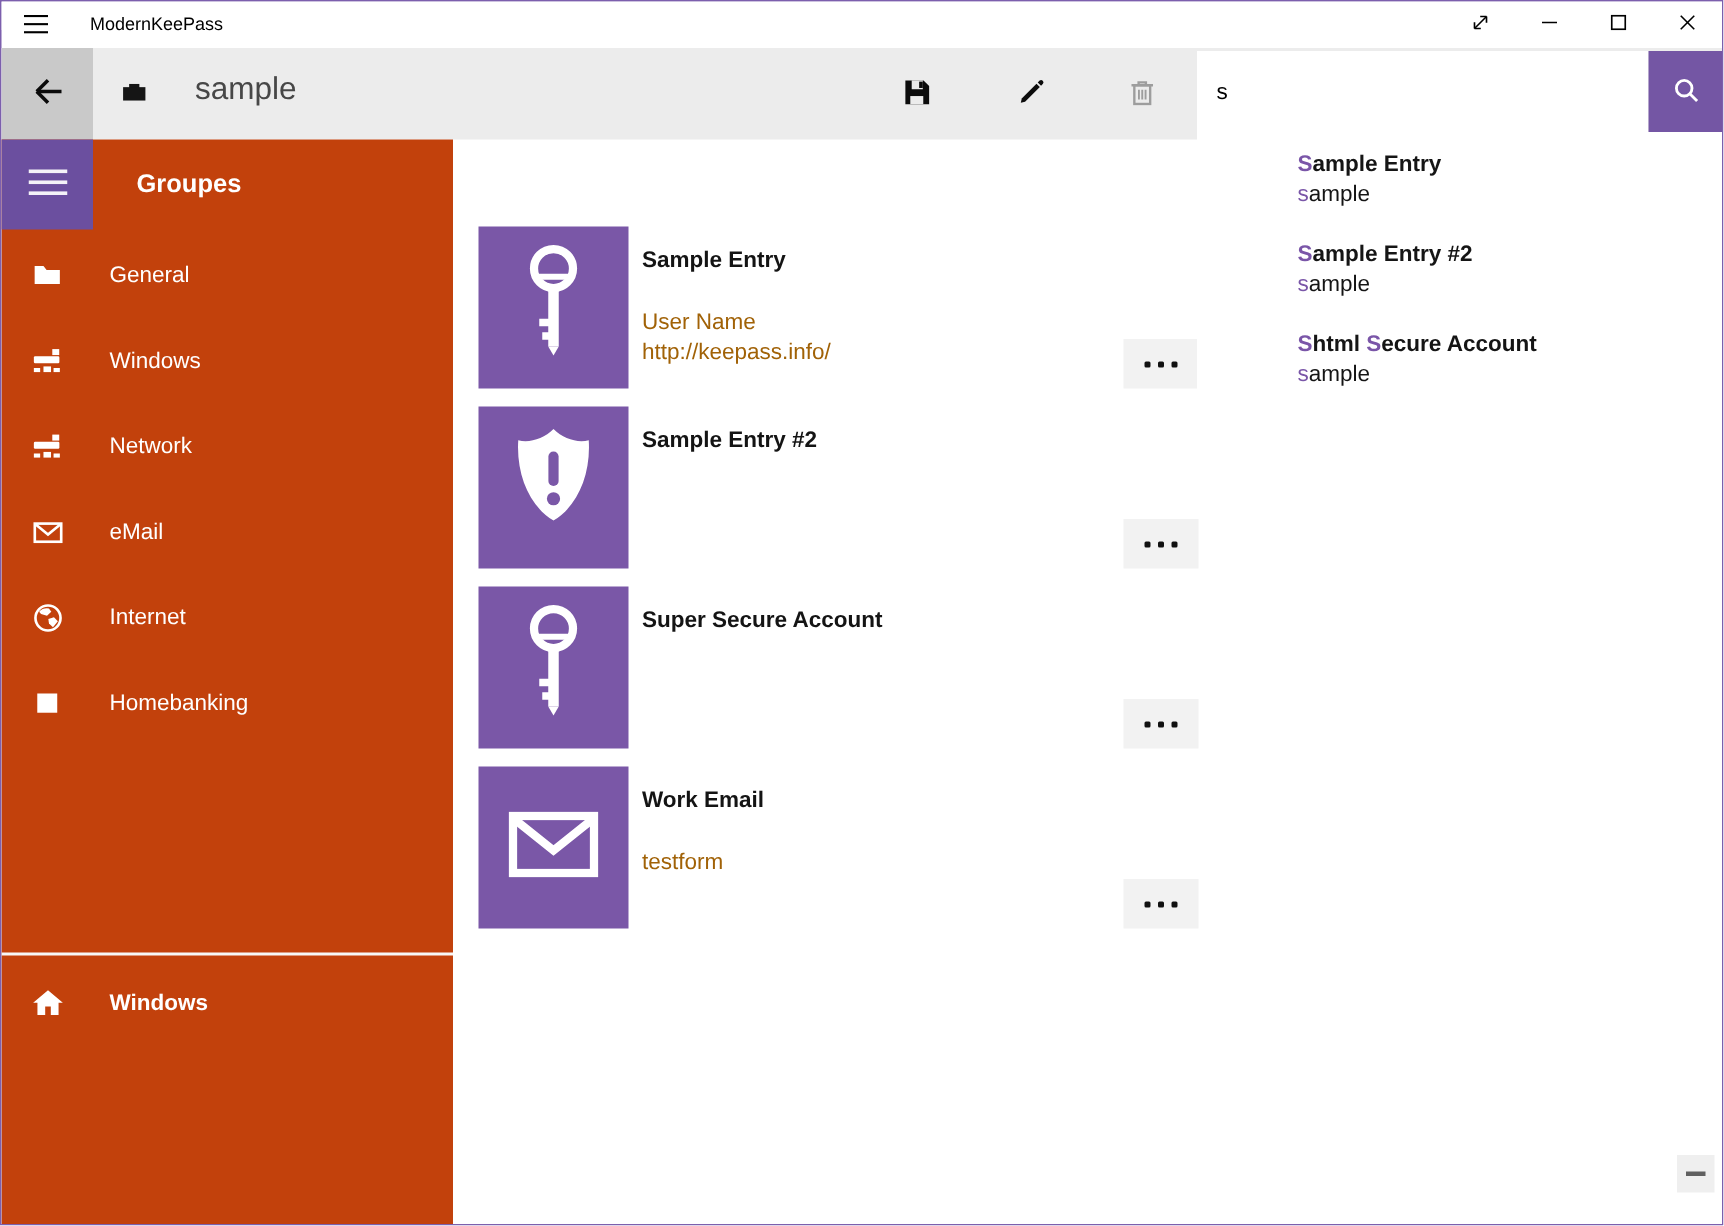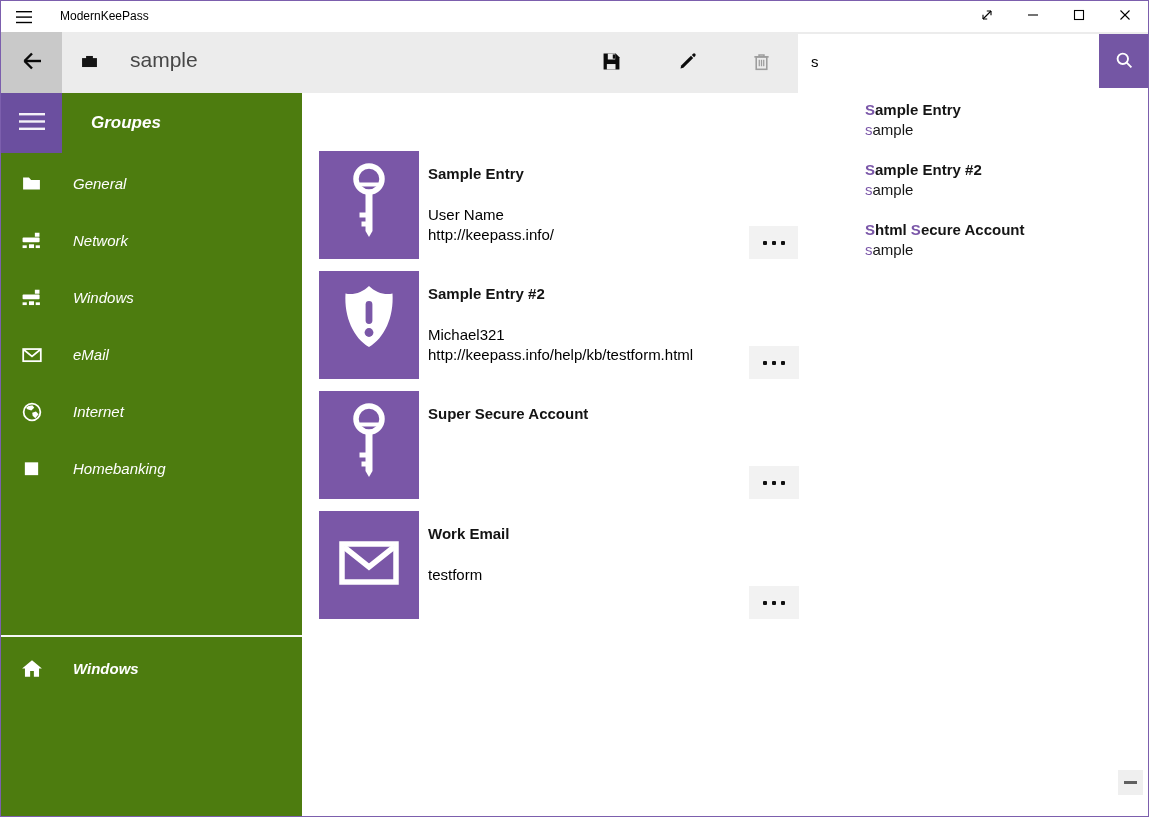--- a/index.html
+++ b/index.html
@@ -26,37 +26,37 @@
   .search-input{width:301px;height:54px;background:#fff;border:none;outline:none;padding:0 0 0 13px;font-size:15px;color:#000;font-family:"Liberation Sans",sans-serif;box-sizing:border-box;}
   .search-btn{width:50px;height:54px;background:#7456a4;border:none;display:flex;align-items:center;justify-content:center;padding:0;}
 
   .search-dropdown{position:absolute;left:797px;top:87px;width:351px;background:#fff;box-sizing:border-box;padding:12px 10px 30px 67px;z-index:5;}
   .result{margin-bottom:20px;cursor:default;}
   .result-title{font-size:15px;font-weight:bold;line-height:20px;color:#151515;white-space:nowrap;}
   .result-sub{font-size:15px;line-height:20px;color:#151515;}
   .hl{color:#7a56a8;}
 
   
-  .sidebar{position:absolute;left:0;top:92px;width:301px;bottom:0;background:#4d7c0f;font-style:italic;}
+  .sidebar{position:absolute;left:0;top:92px;width:301px;bottom:0;background:#c2410c;}
   .nav-hamburger{position:absolute;left:0;top:0;width:61px;height:60px;background:#6b4f9f;border:none;display:flex;align-items:center;justify-content:center;padding:0;}
   .sidebar-header{position:absolute;left:90px;top:0;height:60px;line-height:60px;font-size:17px;font-weight:bold;color:#fff;}
   .group-list{position:absolute;left:0;top:62px;width:100%;}
   .nav-item{height:57px;display:flex;align-items:center;color:#fff;font-size:15px;cursor:default;}
   .nav-ic{width:61px;display:flex;align-items:center;justify-content:center;flex:0 0 61px;}
   .nav-label{margin-left:11px;}
   .sb-divider{position:absolute;left:0;top:542px;width:100%;height:2px;background:#f7f7f7;}
   .footer-list{position:absolute;left:0;top:546px;width:100%;}
   .footer-list .nav-item{height:59px;font-weight:bold;}
 
   
   .entries{position:absolute;left:318px;top:150px;width:480px;}
   .entry{position:relative;width:480px;height:120px;}
   .tile{position:absolute;left:0;top:0;width:100px;height:108px;background:#7a57a7;display:flex;align-items:center;justify-content:center;}
   .entry-title{position:absolute;left:109px;top:14px;font-size:15px;font-weight:bold;color:#141414;white-space:nowrap;}
-  .entry-lines{position:absolute;left:109px;top:54px;font-size:15px;line-height:20px;color:#000000;white-space:nowrap;}
+  .entry-lines{position:absolute;left:109px;top:54px;font-size:15px;line-height:20px;color:#a16207;white-space:nowrap;}
   .more-btn{position:absolute;left:430px;top:75px;width:50px;height:33px;background:#f2f2f2;border:none;display:flex;align-items:center;justify-content:center;gap:5px;padding:0;}
   .dot{width:4px;height:4px;background:#111;border-radius:1px;}
 
   
   .zoomout-btn{position:absolute;left:1117px;top:769px;width:25px;height:25px;background:#efefef;border:none;display:flex;align-items:center;justify-content:center;padding:0;}
   .dash{width:13px;height:3px;background:#606060;}
 </style>
 </head>
 <body>
 
@@ -206,39 +206,39 @@
         <span class="nav-label">General</span>
       </div>
       <div class="nav-item">
         <span class="nav-ic">
           <svg width="21" height="21" viewBox="0 0 20 20">
               <g fill="#fff">
                 <rect x="13.2" y="2.6" width="4.4" height="3.8"></rect>
                 <rect x="1.5" y="7.2" width="16.2" height="4.4" rx="0.8"></rect>
                 <rect x="1.5" y="14.6" width="4" height="2.6"></rect>
                 <rect x="7.6" y="13.6" width="4.8" height="3.6"></rect>
-                <rect x="14" y="14.6" width="4" height="2.6"></rect>
-              </g>
-            </svg>
-        </span>
-        <span class="nav-label">Network</span>
+                <rect x="14.5" y="14.6" width="4" height="2.6" transform="translate(-0.5 0)"></rect>
+              </g>
+            </svg>
+        </span>
+        <span class="nav-label">Windows</span>
       </div>
       <div class="nav-item">
         <span class="nav-ic">
           <svg width="21" height="21" viewBox="0 0 20 20">
               <g fill="#fff">
                 <rect x="13.2" y="2.6" width="4.4" height="3.8"></rect>
                 <rect x="1.5" y="7.2" width="16.2" height="4.4" rx="0.8"></rect>
                 <rect x="1.5" y="14.6" width="4" height="2.6"></rect>
                 <rect x="7.6" y="13.6" width="4.8" height="3.6"></rect>
-                <rect x="14.5" y="14.6" width="4" height="2.6" transform="translate(-0.5 0)"></rect>
-              </g>
-            </svg>
-        </span>
-        <span class="nav-label">Windows</span>
+                <rect x="14" y="14.6" width="4" height="2.6"></rect>
+              </g>
+            </svg>
+        </span>
+        <span class="nav-label">Network</span>
       </div>
       <div class="nav-item">
         <span class="nav-ic">
           <svg width="22" height="22" viewBox="0 0 20 20">
               <g stroke="#fff" stroke-width="1.6" fill="none">
                 <rect x="2" y="4.6" width="16" height="11"></rect>
                 <path d="M2.6 5.2 L10 11.2 L17.4 5.2"></path>
               </g>
             </svg>
         </span>
@@ -313,24 +313,20 @@
       <div class="tile">
         <span>
           <svg width="100" height="108" viewBox="0 0 100 108">
               <path d="M50 17 C56.5 23.5 66 26.5 73.5 24.5 C75 48 65.5 69 50 78 C34.5 69 25 48 26.5 24.5 C34 26.5 43.5 23.5 50 17 Z" fill="#fff"></path>
               <rect x="46.6" y="32" width="6.8" height="23" rx="3.4" fill="#7a57a7"></rect>
               <circle cx="50" cy="63.5" r="4.4" fill="#7a57a7"></circle>
             </svg>
         </span>
       </div>
       <div class="entry-title">Sample Entry #2</div>
-      <div class="entry-lines">
-        <div>Michael321</div>
-        <div>http://keepass.info/help/kb/testform.html</div>
-      </div>
       <button class="more-btn">
         <span class="dot"></span>
           <span class="dot"></span>
           <span class="dot"></span>
       </button>
     </div>
 
     <div class="entry">
       <div class="tile">
         <span>

